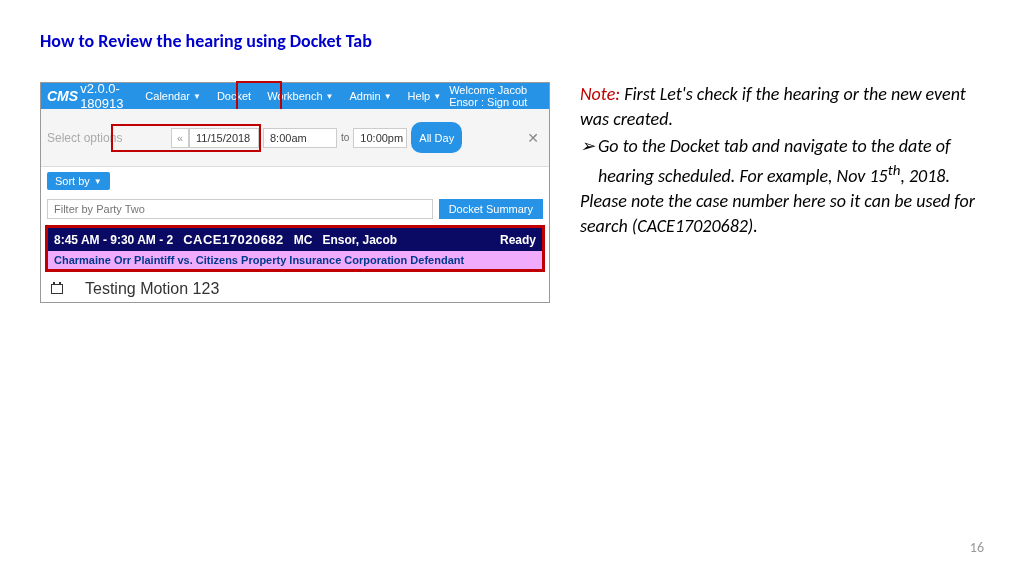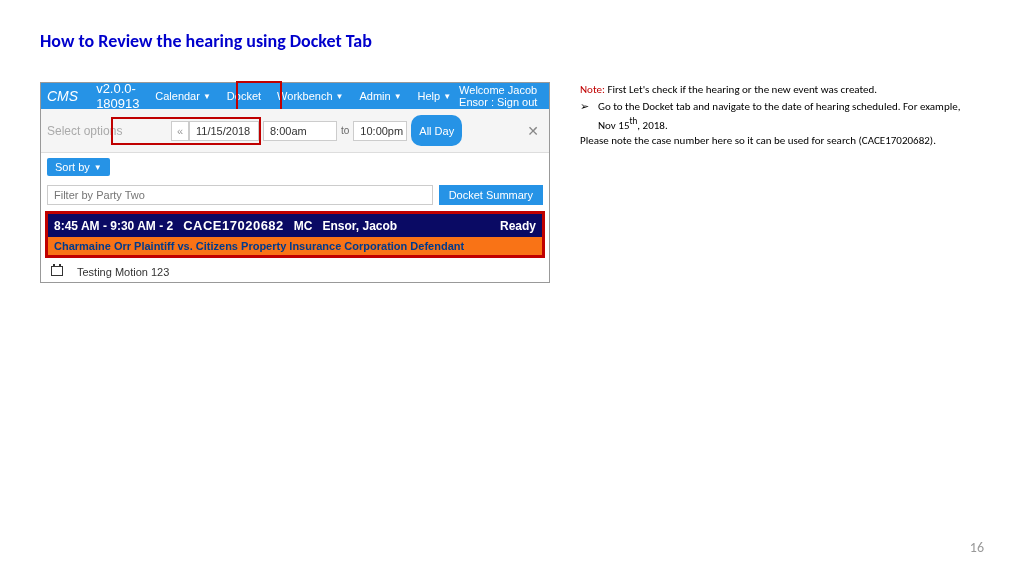--- a/index.html
+++ b/index.html
@@ -1,60 +1,60 @@
 <!DOCTYPE html>
 <html><head>
 <meta charset="utf-8">
 <style>
   * { box-sizing: border-box; margin: 0; padding: 0; }
   body { font-family: Calibri, Arial, sans-serif; width: 1024px; height: 576px; background: #fff; position: relative; }
   .slide { padding: 30px 40px; height: 100%; position: relative; }
   .title { color: #0000cc; font-weight: bold; font-size: 18px; margin-bottom: 30px; }
   .content { display: flex; gap: 30px; }
   .left { width: 510px; }
-  .right { width: 400px; font-size: 11px; line-height: 1.4; color: #000; }
+  .right { width: 400px; font-size: 18px; line-height: 1.4; color: #000; font-style: italic; }
   .note-label { color: #c00000; }
   .bullet-line { padding-left: 18px; position: relative; margin-top: 2px; }
   .bullet-line::before { content: "➢"; position: absolute; left: 0; top: 0; }
   .page-num { position: absolute; bottom: 20px; right: 40px; color: #999; font-size: 14px; }
 
   
   .screenshot { border: 1px solid #999; background: #fff; font-family: Arial, sans-serif; font-size: 11px; color: #333; }
   .navbar { background: #2693e6; color: #fff; height: 26px; display: flex; align-items: center; padding: 0 6px; gap: 0; }
-  .brand { font-style: italic; font-weight: normal; font-size: 14px; margin-right: 18px; }
+  .brand { font-style: italic; font-weight: bold; font-size: 14px; margin-right: 2px; }
   .brand-v { font-size: 13px; font-style: normal; font-weight: normal; }
   .nav-item { padding: 0 8px; height: 20px; display: inline-flex; align-items: center; cursor: pointer; font-size: 11px; }
   .nav-caret { font-size: 8px; margin-left: 3px; }
   .nav-right { margin-left: auto; font-size: 11px; }
   .hl-red { border: 2px solid #c00000; }
   .hl-tab { position: absolute; top: -2px; left: 195px; width: 46px; height: 30px; pointer-events: none; }
   .hl-date { border: 2px solid #c00000; pointer-events: none; }
   .nav-wrap { position: relative; }
 
-  .toolbar { background: #f5f5f5; padding: 6px 6px; display: flex; align-items: center; gap: 4px; border-bottom: 1px solid #ddd; position: relative; }
+  .toolbar { background: #f5f5f5; padding: 13px 6px; display: flex; align-items: center; gap: 4px; border-bottom: 1px solid #ddd; position: relative; }
   .sel-opts { color: #aaa; font-size: 12px; width: 120px; }
   .field { background: #fff; border: 1px solid #ccc; padding: 2px 6px; font-size: 11px; height: 20px; display: inline-flex; align-items: center; }
   .to-lbl { font-size: 10px; color: #666; }
   .btn-blue { background: #2693e6; color: #fff; border: none; padding: 3px 8px; font-size: 11px; border-radius: 10px; height: 31px; }
   .close-x { margin-left: auto; color: #888; font-size: 14px; cursor: pointer; padding: 0 4px; }
   .date-hl-wrap { position: relative; display: inline-flex; }
   .date-hl-box { position: absolute; top: -4px; left: -60px; right: -2px; bottom: -4px; }
 
   .row2 { background: #fff; padding: 5px 6px; display: flex; align-items: flex-start; gap: 6px; }
   .sortby { background: #2693e6; color: #fff; padding: 3px 8px; font-size: 11px; border-radius: 2px; display: inline-flex; align-items: center; }
   .row3 { background: #fff; padding: 4px 6px; display: flex; align-items: center; gap: 6px; }
   .filter-input { border: 1px solid #ccc; padding: 3px 6px; font-size: 11px; color: #aaa; flex: 1; }
   .btn-sum { background: #2693e6; color: #fff; padding: 4px 10px; font-size: 11px; border: none; }
 
   .entry-wrap { border: 3px solid #c00000; margin: 2px 4px 4px 4px; }
   .entry-head { background: #0a0a64; color: #fff; padding: 4px 6px; display: flex; align-items: center; font-weight: bold; font-size: 12px; gap: 10px; text-align: center; }
   .entry-case { font-size: 13px; letter-spacing: 0.5px; }
   .entry-ready { margin-left: auto; font-size: 12px; }
-  .entry-sub { color: #003a8c; font-weight: bold; font-size: 11px; padding: 3px 6px; background: #f97316; }
-  .motion { padding: 4px 10px; font-size: 11px; color: #333; display: flex; align-items: flex-start; gap: 14px; }
+  .entry-sub { color: #003a8c; font-weight: bold; font-size: 11px; padding: 3px 6px; background: #f0abfc; }
+  .motion { padding: 4px 10px; font-size: 16px; color: #333; display: flex; align-items: center; gap: 22px; }
   .cal-ico { width: 12px; height: 10px; border: 1px solid #333; display: inline-block; position: relative; }
   .cal-ico::before { content: ""; position: absolute; top: -3px; left: 1px; width: 2px; height: 3px; background: #333; }
   .cal-ico::after { content: ""; position: absolute; top: -3px; right: 1px; width: 2px; height: 3px; background: #333; }
 </style>
 </head>
 <body>
 
 <div class="slide">
   <div class="title">How to Review the hearing using Docket Tab</div>
 

